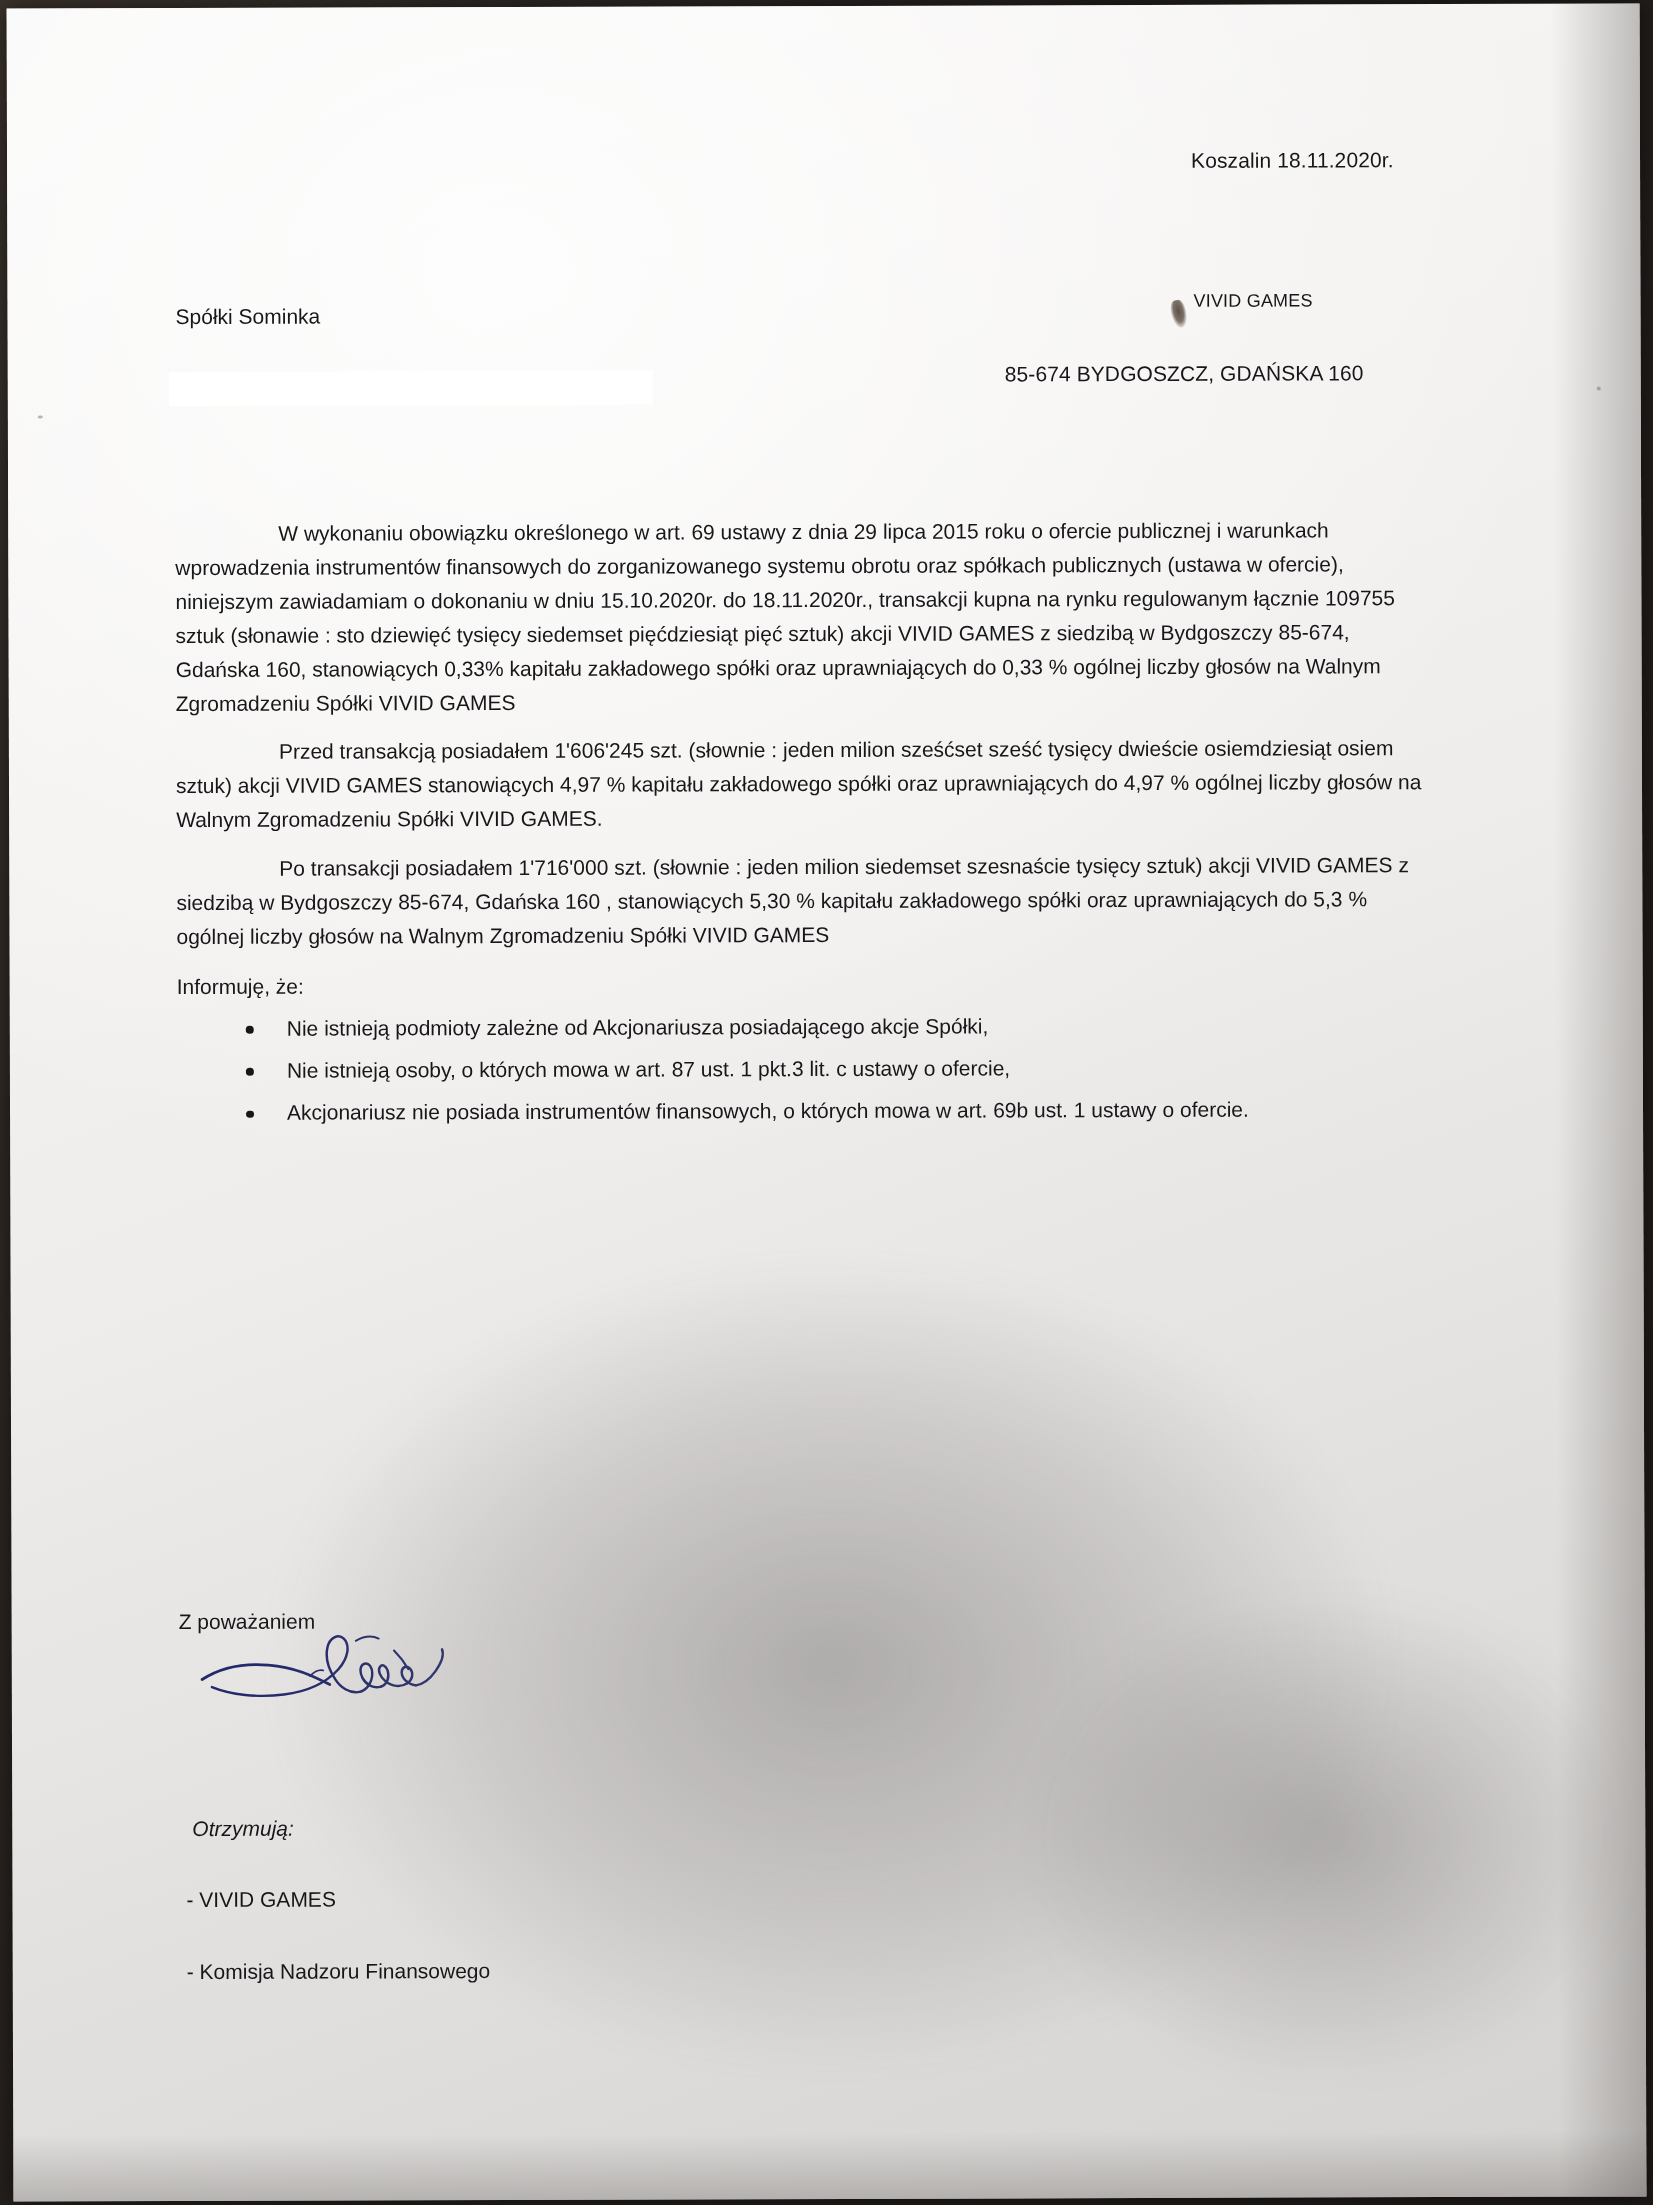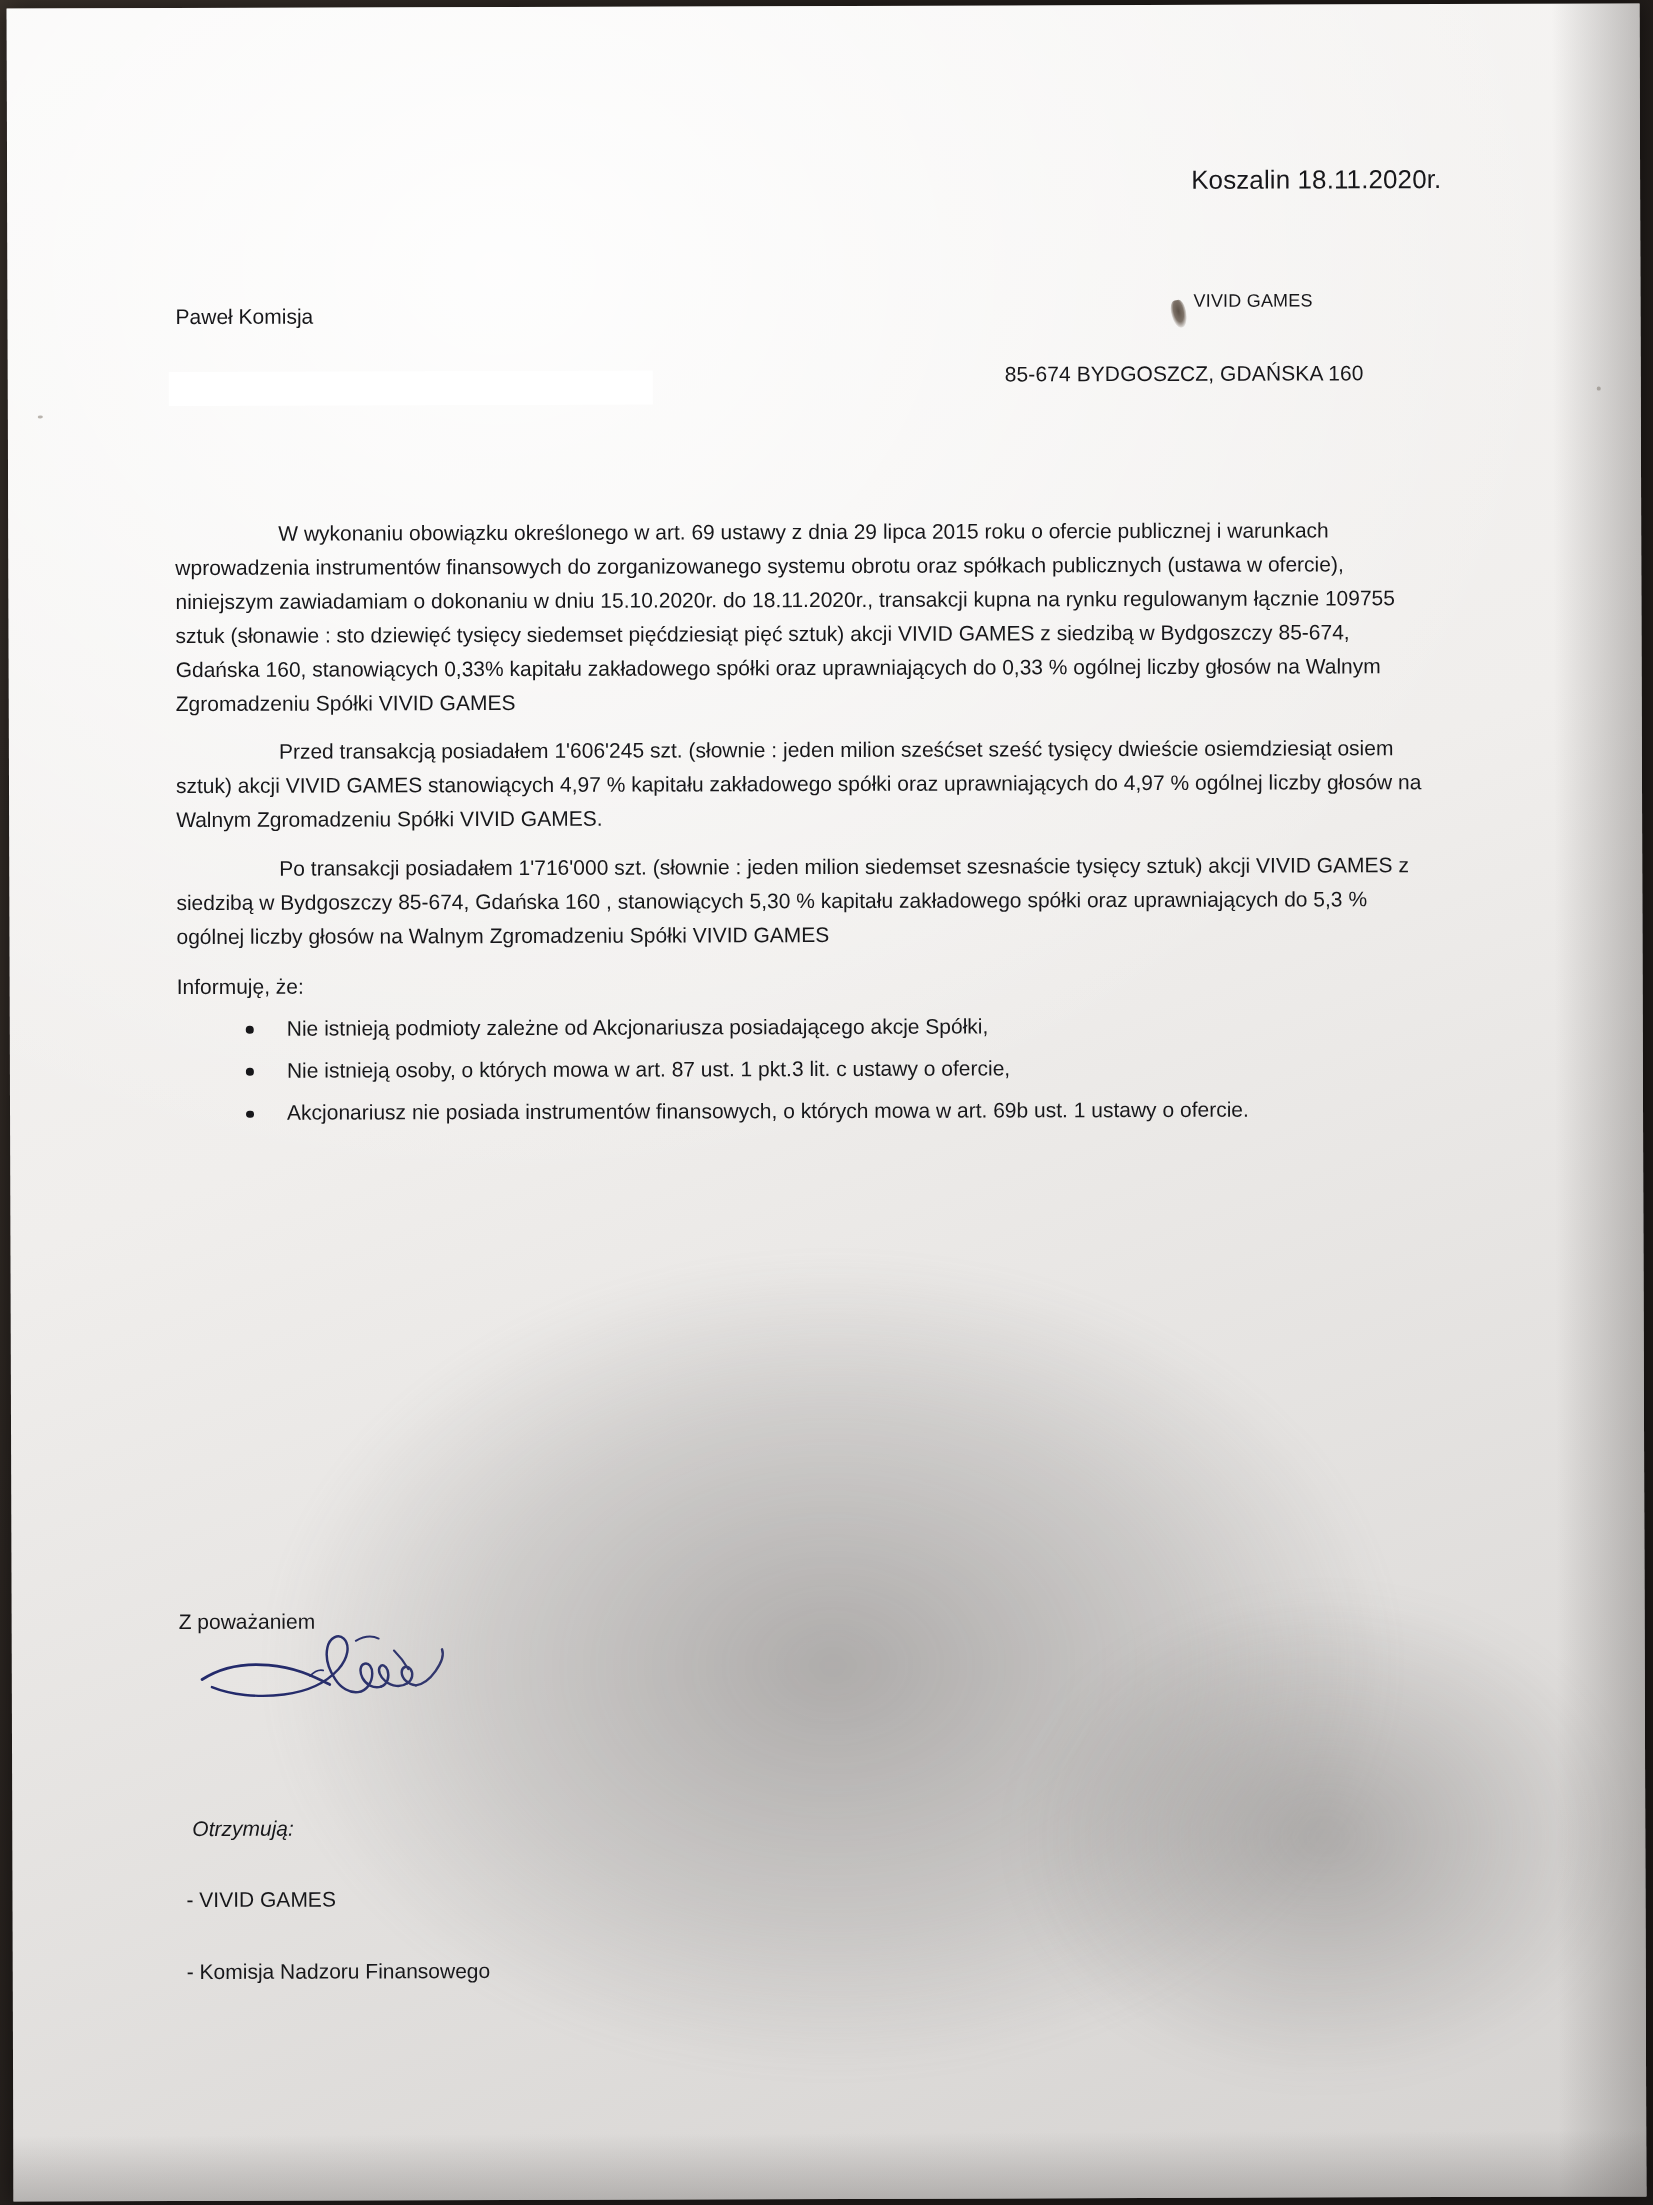--- a/index.html
+++ b/index.html
@@ -85,22 +85,22 @@
     position: absolute;
     inset: 0;
     color: #17171a;
     font-size: 19px;
     line-height: 1.0;
   }
 
   .doc-date {
     position: absolute;
     left: 1184px;
-    top: 162px;
-    font-size: 26px;
+    top: 145px;
+    font-size: 21px;
     letter-spacing: 0.1px;
   }
 
   .addressee {
     position: absolute;
     left: 168px;
     top: 298px;
     font-size: 21px;
   }
 
@@ -233,21 +233,21 @@
 <body>
 
 <div class="backdrop"></div>
 
 <div class="paper">
 
   <div class="content">
 
     <div class="doc-date">Koszalin 18.11.2020r.</div>
 
-    <div class="addressee">Paweł Komisja</div>
+    <div class="addressee">Spółki Sominka</div>
     <div class="redaction"></div>
 
     <div class="smudge"></div>
     <div class="company-name">VIVID GAMES</div>
     <div class="company-address">85-674 BYDGOSZCZ, GDAŃSKA 160</div>
 
     <div class="body">
       <p class="para indent">W wykonaniu obowiązku określonego w art. 69 ustawy z dnia 29 lipca 2015 roku o ofercie publicznej i warunkach wprowadzenia instrumentów finansowych do zorganizowanego systemu obrotu oraz spółkach publicznych (ustawa w ofercie), niniejszym zawiadamiam o dokonaniu w dniu 15.10.2020r. do 18.11.2020r., transakcji kupna na rynku regulowanym łącznie 109755 sztuk (słonawie : sto dziewięć tysięcy siedemset pięćdziesiąt pięć sztuk) akcji VIVID GAMES z siedzibą w Bydgoszczy 85-674, Gdańska 160, stanowiących 0,33% kapitału zakładowego spółki  oraz uprawniających  do 0,33 % ogólnej liczby głosów na Walnym Zgromadzeniu Spółki VIVID GAMES</p>
       <p class="para indent">Przed transakcją posiadałem 1'606'245 szt. (słownie : jeden milion sześćset sześć tysięcy dwieście osiemdziesiąt osiem sztuk) akcji VIVID GAMES stanowiących 4,97 % kapitału zakładowego spółki  oraz uprawniających  do 4,97 % ogólnej liczby głosów na Walnym Zgromadzeniu Spółki VIVID GAMES.</p>
       <p class="para indent">Po transakcji posiadałem 1'716'000 szt. (słownie : jeden milion siedemset szesnaście tysięcy sztuk) akcji VIVID GAMES z siedzibą w Bydgoszczy 85-674, Gdańska 160 , stanowiących 5,30 % kapitału zakładowego spółki  oraz uprawniających  do 5,3 % ogólnej liczby głosów na Walnym Zgromadzeniu Spółki VIVID GAMES</p>

